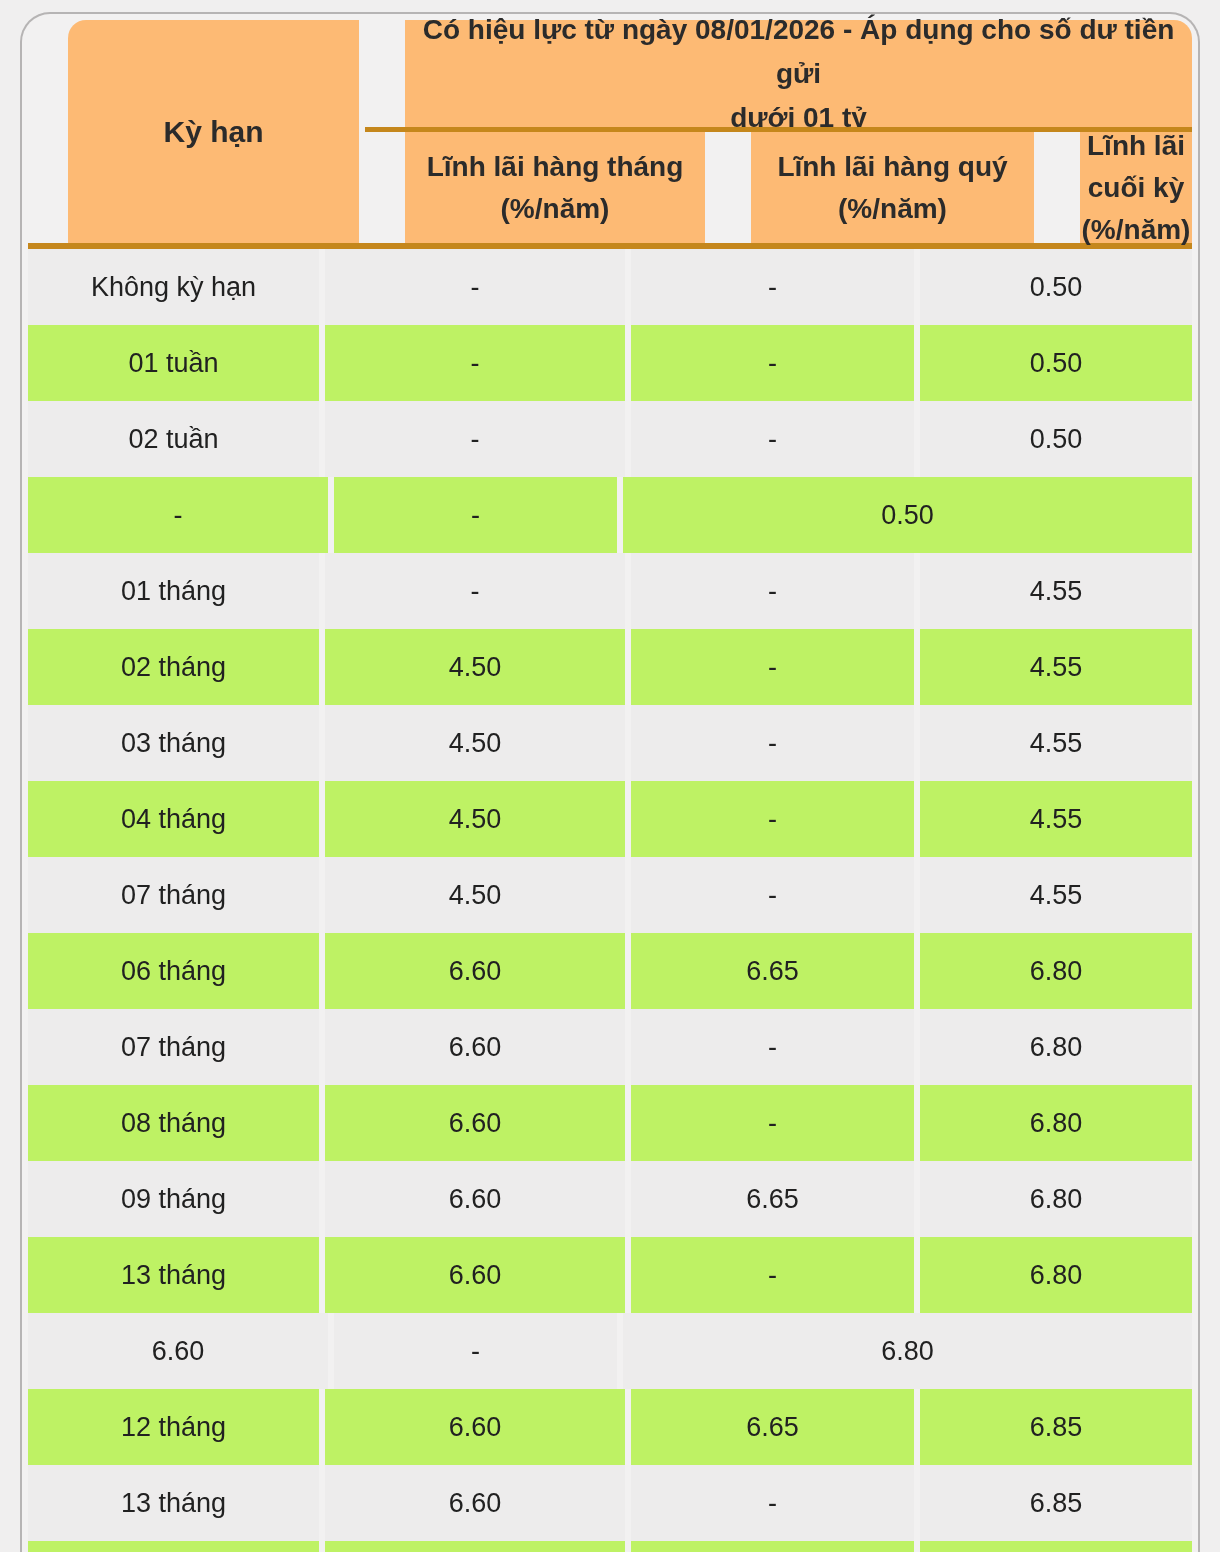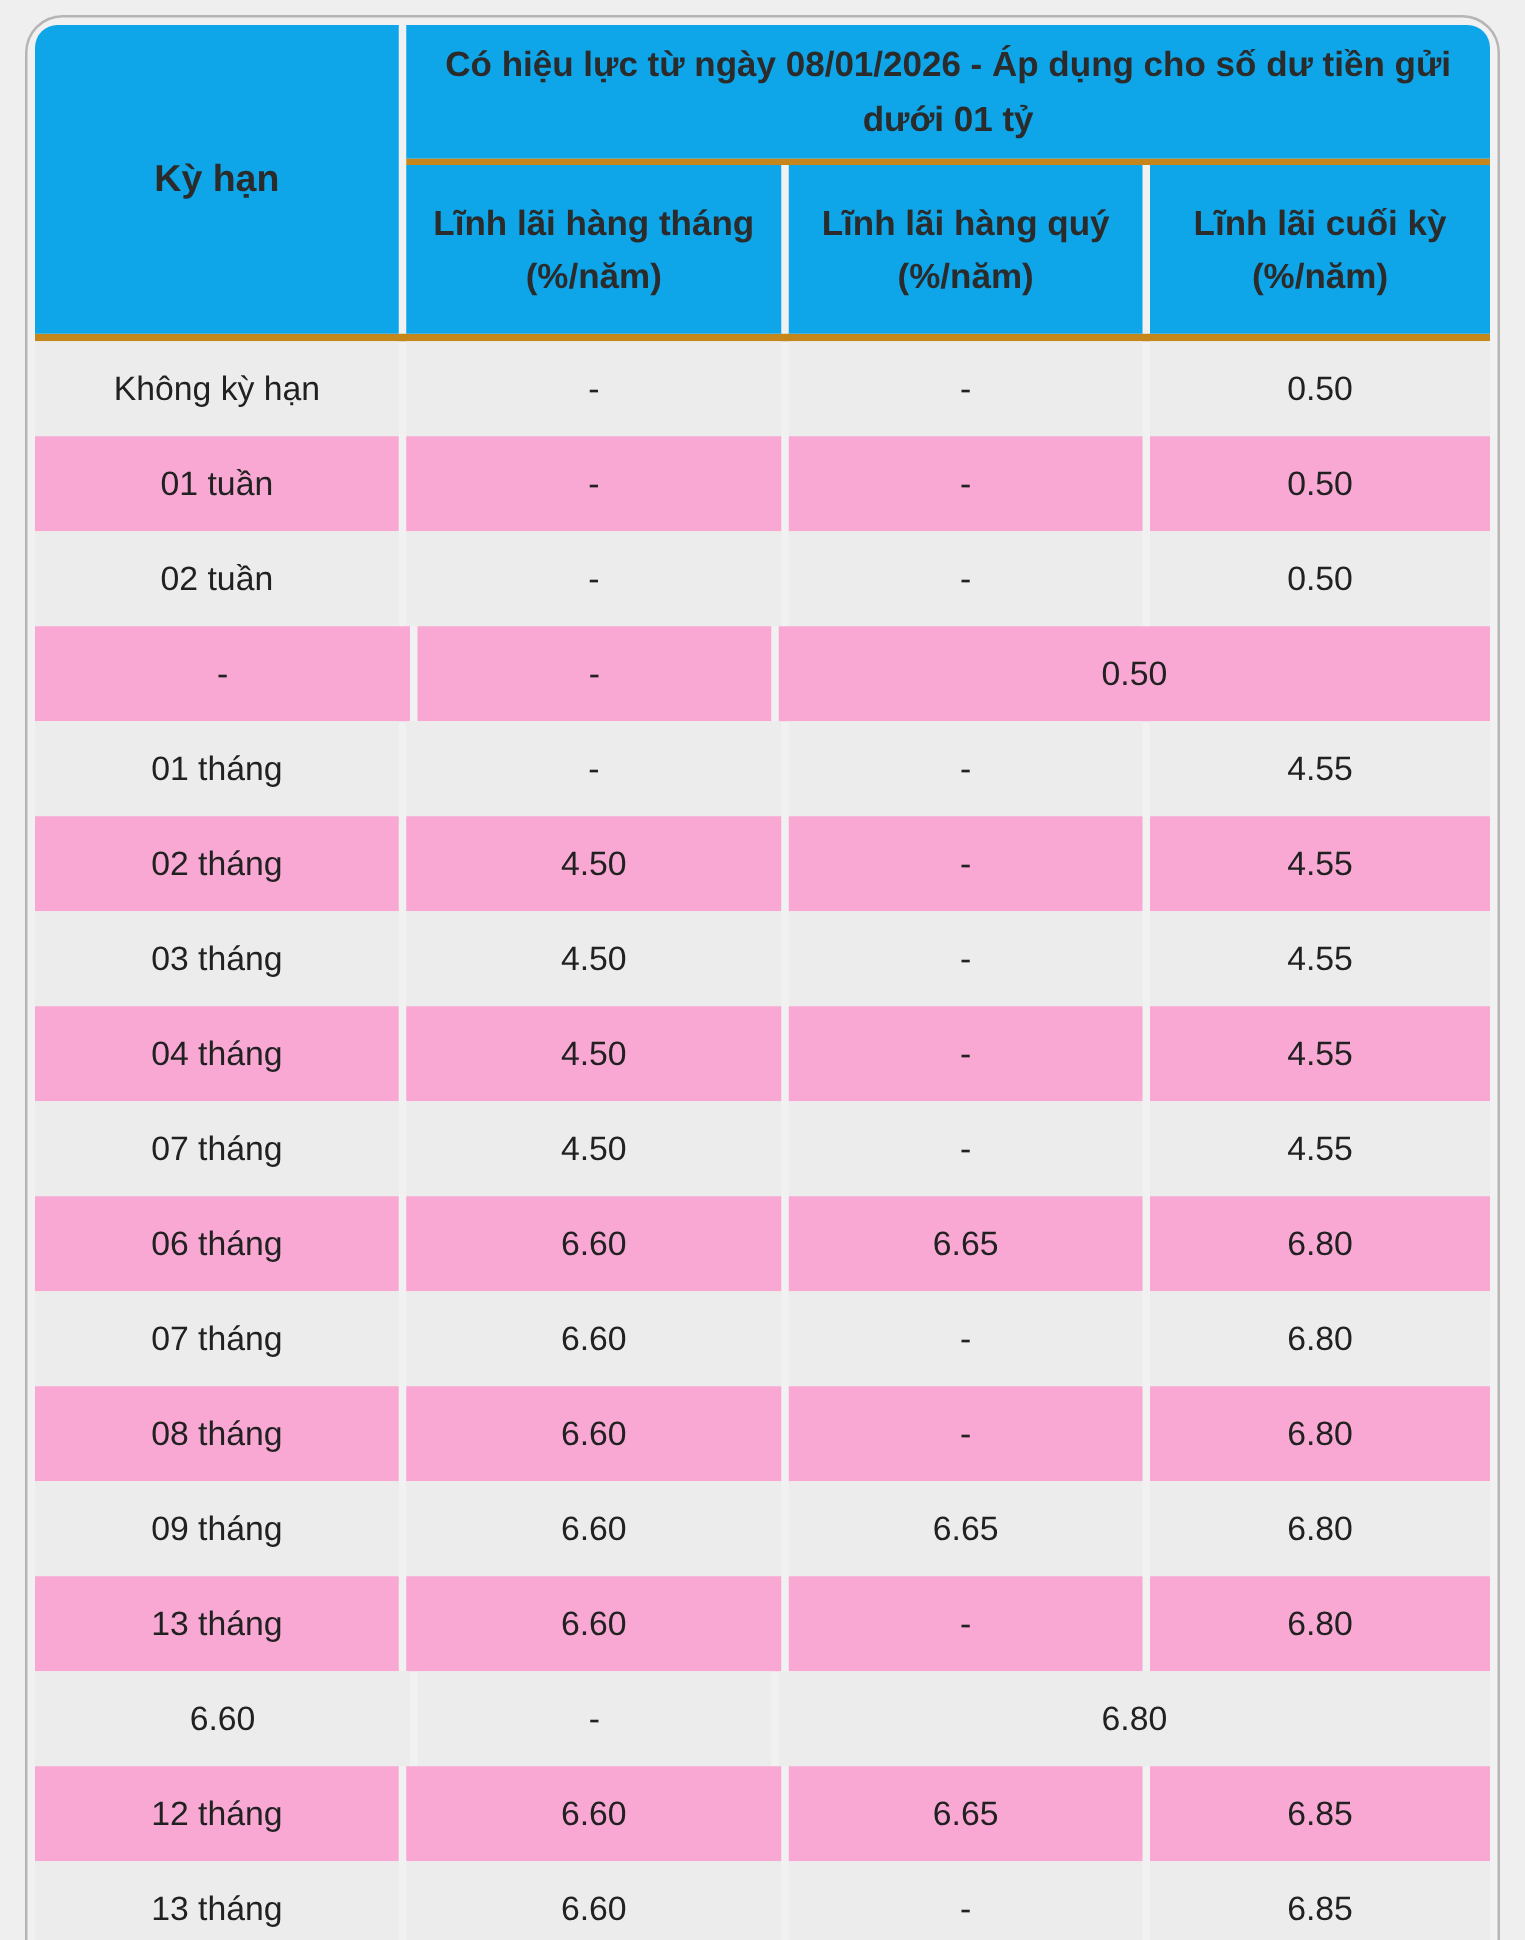--- a/index.html
+++ b/index.html
@@ -30,23 +30,24 @@
     display: flex;
     align-items: center;
     justify-content: center;
     text-align: center;
   }
 
   
   .header { display: flex; gap: 6px; }
 
   .th {
-    background: #0ea5e9;
+    background: #fdba74;
     color: #2b2b2b;
     font-weight: 700;
+    margin-left: 40px;
   }
 
   .term-th {
     flex: 0 0 291px;
     font-size: 30px;
     border-top-left-radius: 18px;
   }
 
   .header-right { flex: 1; display: flex; flex-direction: column; min-width: 0; }
 
@@ -55,34 +56,34 @@
     border-top-right-radius: 18px;
     flex-direction: column;
     font-size: 28px;
     line-height: 44px;
     padding: 0 10px;
   }
   .note .line { display: block; }
 
   .gold-line { height: 5px; background: #c5871c; }
 
-  .subheads { display: flex; gap: 6px; height: 135px; }
+  .subheads { display: flex; gap: 6px; height: 111px; }
   .sub { flex-direction: column; font-size: 28px; line-height: 42px; }
   .sub .line { display: block; }
   .sub-1 { flex: 0 0 300px; }
   .sub-2 { flex: 0 0 283px; }
   .sub-3 { flex: 1; }
 
   .gold-main { height: 6px; background: #c5871c; }
 
   
   .row { display: flex; gap: 6px; height: 76px; justify-content: space-between; }
   .row .cell { font-size: 27px; color: #212121; font-weight: 400; }
   .row.light .cell { background: #edecec; }
-  .row.dark  .cell { background: #f9a8d4; }
+  .row.dark  .cell { background: #bef264; }
 
   .col-term { flex: 0 0 291px; }
   .col-m    { flex: 0 0 300px; }
   .col-q    { flex: 0 0 283px; }
   .col-e    { flex: 1; }
 </style>
 </head>
 <body>
 
 <div class="page">

